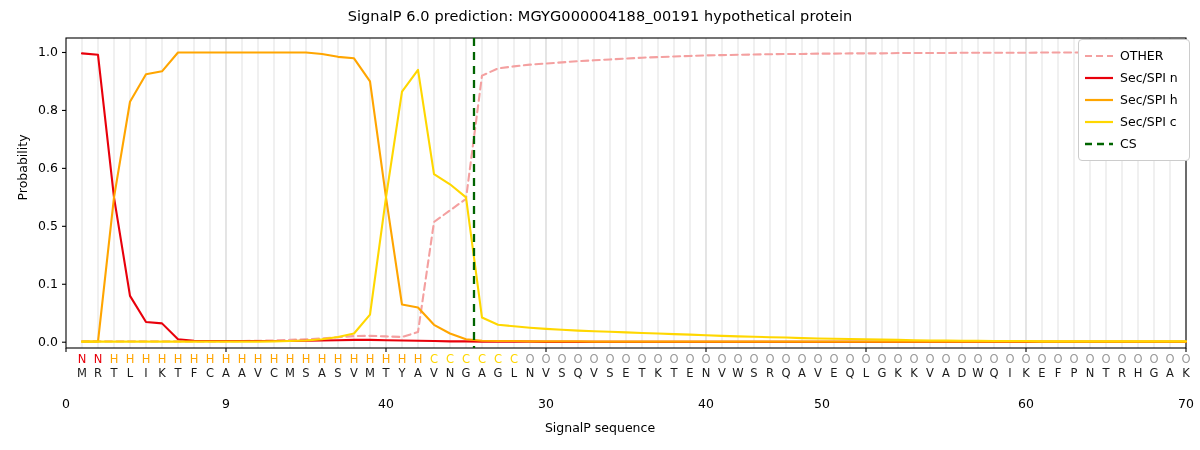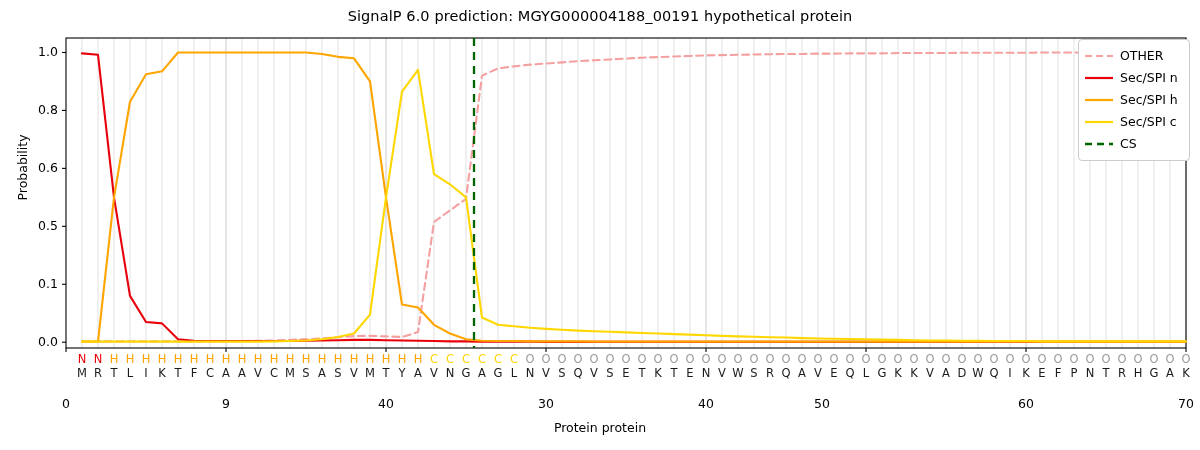--- a/index.html
+++ b/index.html
@@ -107,21 +107,21 @@
   .region-O { color: #9a9a9a; }
 </style>
 </head>
 <body>
 
 <div id="figure">
 
   <div id="chart-title">SignalP 6.0 prediction: MGYG000004188_00191 hypothetical protein</div>
 
   <div id="ylabel">Probability</div>
-  <div id="xlabel">Protein protein</div>
+  <div id="xlabel">SignalP sequence</div>
 
   <div id="ytick-wrap">
       <div class="yt" style="top: 334.206px;">0.0</div>
       <div class="yt" style="top: 276.262px;">0.1</div>
       <div class="yt" style="top: 218.318px;">0.5</div>
       <div class="yt" style="top: 160.374px;">0.6</div>
       <div class="yt" style="top: 102.43px;">0.8</div>
       <div class="yt" style="top: 44.486px;">1.0</div>
     </div>
   <div id="xtick-wrap">

